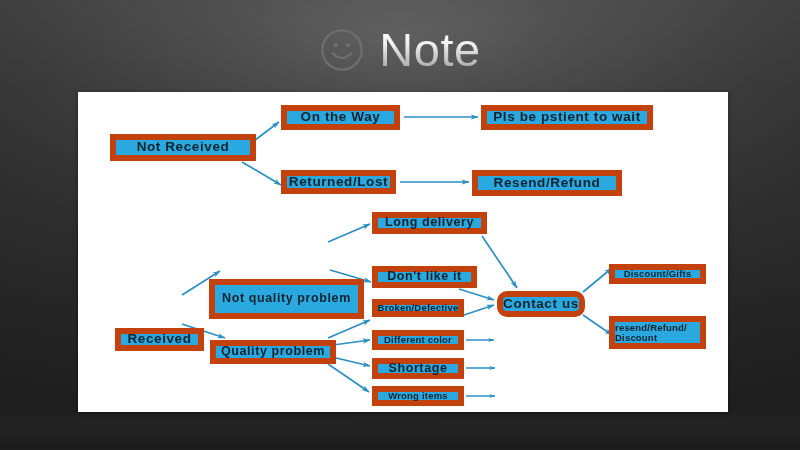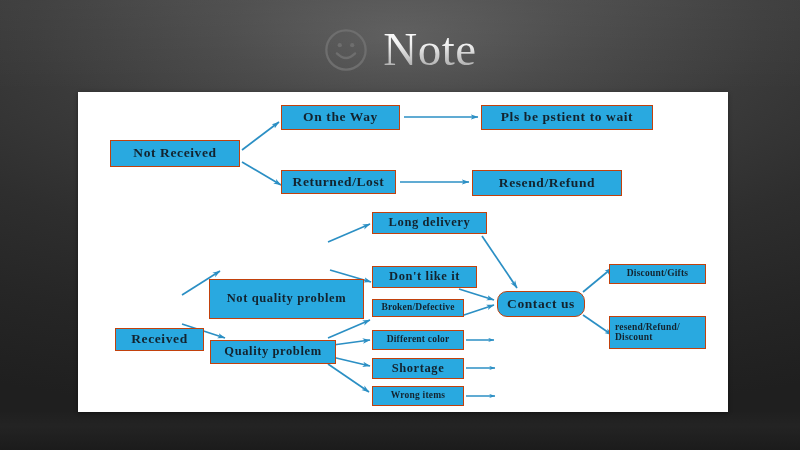--- a/index.html
+++ b/index.html
@@ -5,21 +5,21 @@
   html, body {
     margin: 0;
     padding: 0;
     background: #1c1c1c;
   }
   #slide {
     position: relative;
     width: 800px;
     height: 450px;
     overflow: hidden;
-    font-family: Liberation Serif, serif;
+    font-family: Liberation Sans, sans-serif;
     background: #2b2b2b;
   }
   
   #bg-gradient {
     position: absolute;
     inset: 0;
     background:
       radial-gradient(ellipse 120% 85% at 50% 8%, #5c5c5c 0%, #4a4a4a 18%, #3a3a3a 38%, #2e2e2e 58%, #262626 78%, #1f1f1f 100%);
   }
   #bg-sheen {
@@ -84,39 +84,38 @@
     top: 0;
     width: 650px;
     height: 320px;
     display: block;
   }
 
   
   .node {
     position: absolute;
     background: #29a9e0;
-    border: 1px solid #c2410c;
+    border: 6px solid #c2410c;
     color: #13232e;
     font-weight: bold;
     display: flex;
     align-items: center;
     justify-content: center;
     text-align: center;
     letter-spacing: 0.6px;
     white-space: pre-line;
     box-sizing: border-box;
     line-height: 1.05;
   }
   .node.sz-lg  { font-size: 13.5px; }
   .node.sz-md  { font-size: 12.5px; }
   .node.sz-sm  { font-size: 9.5px; letter-spacing: 0.2px; }
   .node.align-left {
     justify-content: flex-start;
     text-align: left;
-    padding-left: 5px;
   }
 </style>
 </head>
 <body>
 
 <div id="slide">
   <div id="bg-gradient"></div>
   <div id="bg-sheen"></div>
   <div id="bg-bottom"></div>
 
@@ -181,21 +180,21 @@
         <line x1="388" y1="304" x2="417" y2="304"></line>
       </g>
       <g stroke="#2b8fc4" stroke-width="1.7" fill="none" marker-end="url(#ah)">
 
         <line x1="505" y1="200" x2="534" y2="176"></line>
 
         <line x1="505" y1="223" x2="534" y2="243"></line>
       </g>
     </svg>
 
-    <div class="node sz-lg" style="left:32px; top:48px; width:130px; height:27px;">Not Received</div>
+    <div class="node sz-lg" style="left:32px; top:42px; width:146px; height:27px;">Not Received</div>
 
     <div class="node sz-lg" style="left:203px; top:13px; width:119px; height:25px;">On the Way</div>
 
     <div class="node sz-lg" style="left:403px; top:13px; width:172px; height:25px;">Pls be pstient to wait</div>
 
     <div class="node sz-lg" style="left:203px; top:78px; width:115px; height:24px;">Returned/Lost</div>
 
     <div class="node sz-lg" style="left:394px; top:78px; width:150px; height:26px;">Resend/Refund</div>
 
     <div class="node sz-md" style="left:294px; top:120px; width:115px; height:22px;">Long delivery</div>

